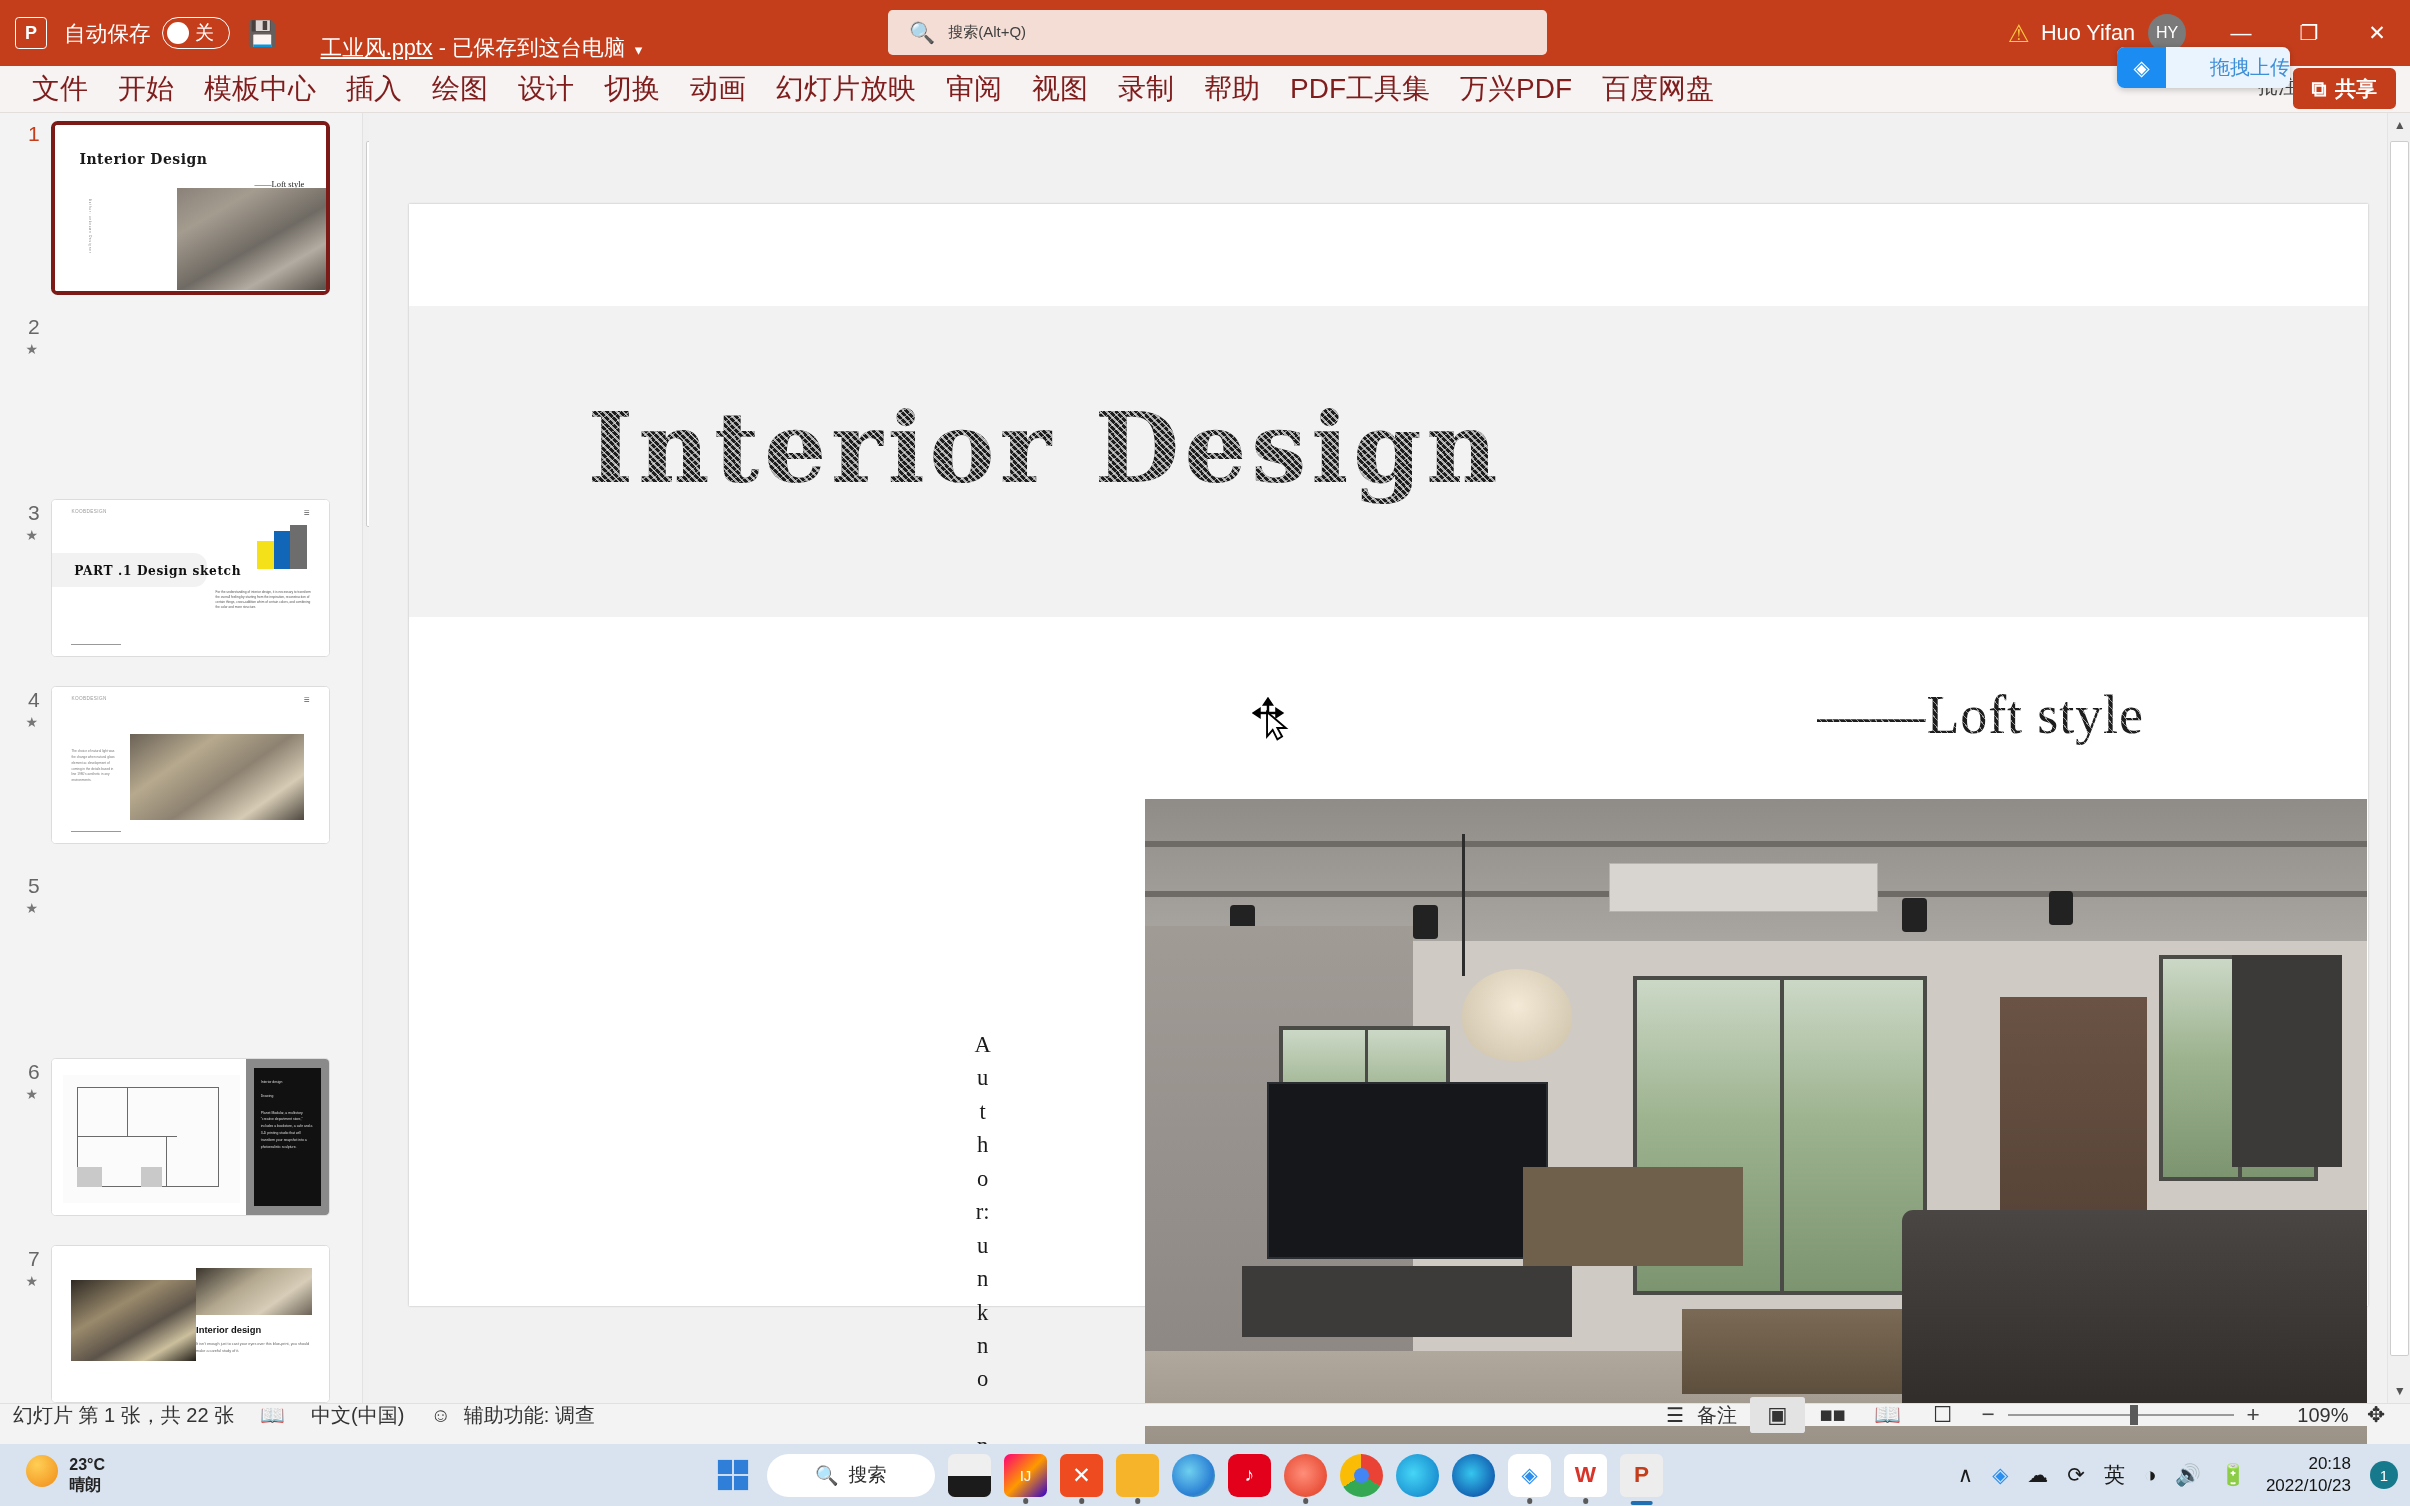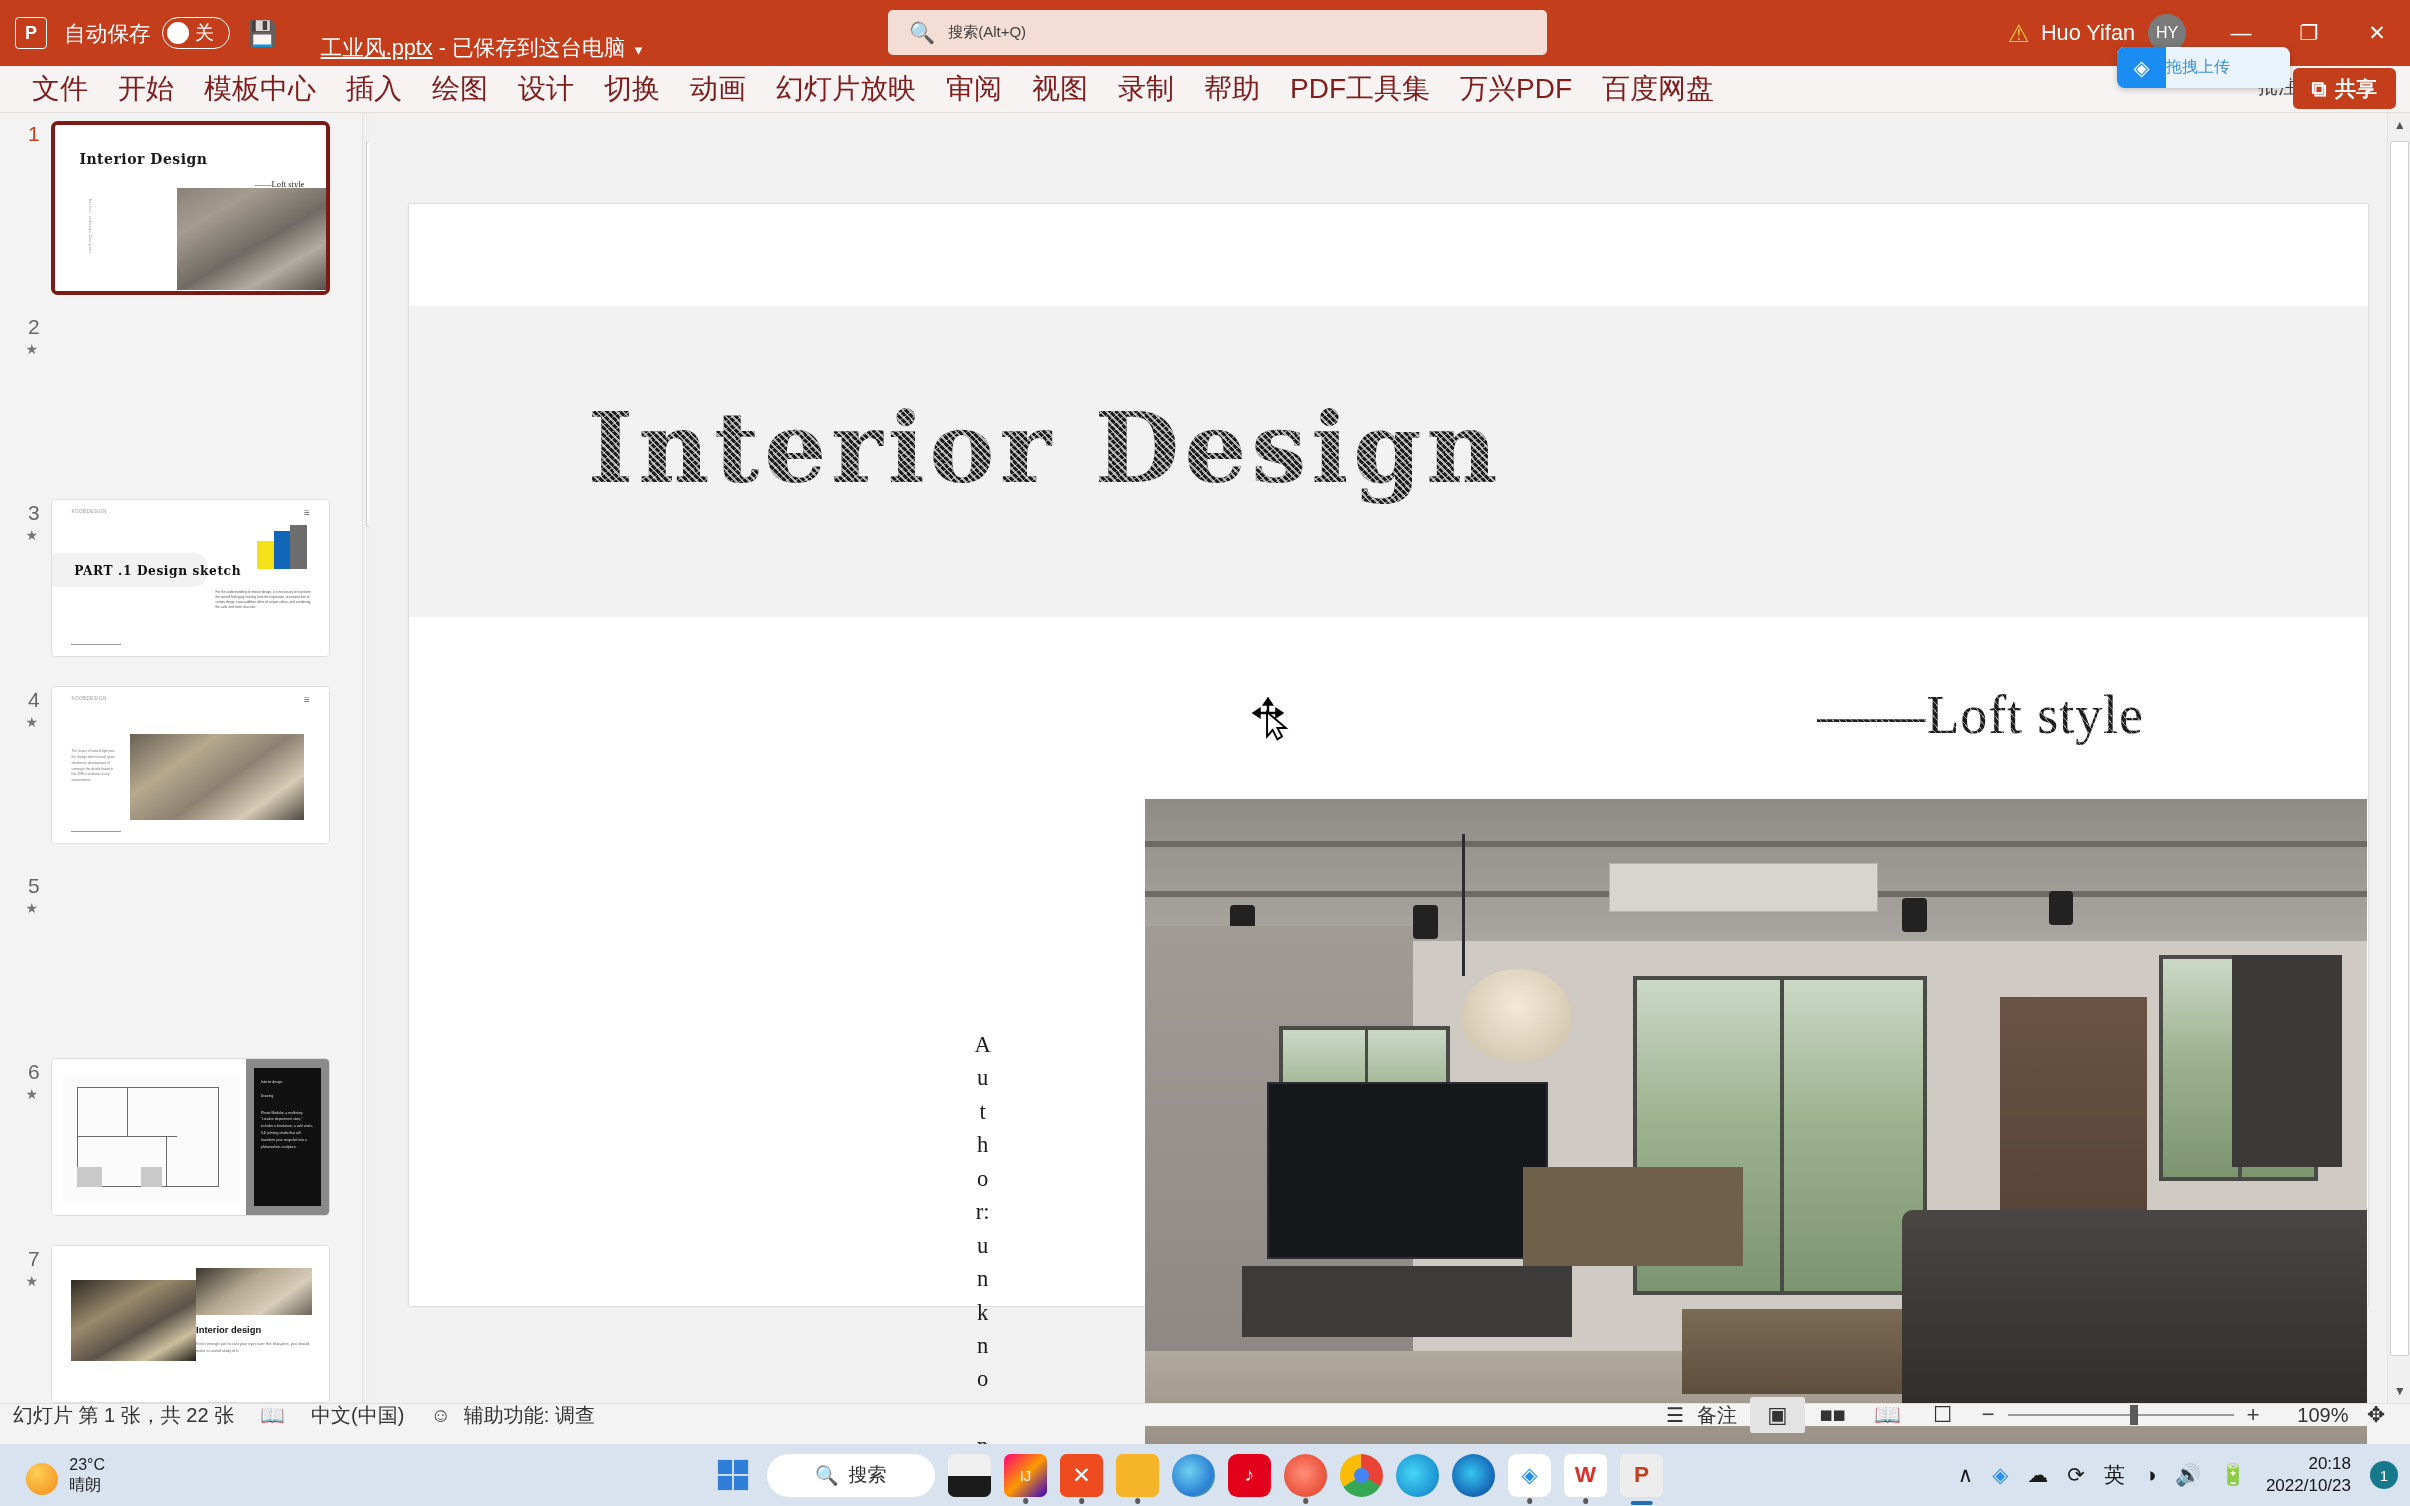--- a/index.html
+++ b/index.html
@@ -63,21 +63,21 @@
   
   .drag-upload {
     position: absolute; left: 2117px; top: 47px; width: 173px; height: 41px;
     background: #eaf4ff; border-radius: 7.5px; display: flex; align-items: center;
     overflow: hidden; box-shadow: 0 1.9px 6.6px rgba(0,0,0,.2); z-index: 40;
   }
   .drag-upload .du-ico {
     width: 49px; height: 41px; background: #1b8cf2; display: flex;
     align-items: center; justify-content: center; color: #fff; font-size: 21px;
   }
-  .drag-upload .du-txt { flex: 1; text-align: left; color: #3d8fd6; font-size: 16px; }
+  .drag-upload .du-txt { flex: 1; text-align: right; color: #3d8fd6; font-size: 20px; }
 
   .share-btn {
     position: absolute; right: 15px; top: 68px; height: 41px; padding: 0 19px;
     background: #c43e1c; color: #fff; border-radius: 5.6px; display: flex;
     align-items: center; gap: 8.5px; font-size: 21px; font-weight: bold; z-index: 30;
   }
   .collab-hint {
     position: absolute; right: 113px; top: 73px; color: #444; font-size: 20px;
     z-index: 5;
   }
@@ -309,21 +309,21 @@
   .zs-track { width: 226px; height: 2.8px; background: #9a9a9a; position: relative; margin: 0 13px; }
   .zs-knob { position: absolute; left: 122px; top: -8.5px; width: 8.5px; height: 20px; background: #5a5a5a; }
   .zs-sign { font-size: 22.6px; color: #444; }
   .zoom-val { font-size: 20px; color: #333; margin-left: 9.4px; width: 68px; text-align: right;}
 
   
   .taskbar {
     position: absolute; left: 0; top: 1444px; width: 2411px; height: 62px;
     background: #d8e3ef; display: flex; align-items: center;
   }
-  .weather { display: flex; align-items: flex-end; gap: 11.3px; margin-left: 26px; }
+  .weather { display: flex; align-items: flex-start; gap: 11.3px; margin-left: 26px; font-weight: bold; }
   .sun { width: 32px; height: 32px; border-radius: 50%;
     background: radial-gradient(circle at 35% 30%, #ffcf55, #f08c19); }
   .wtxt { font-size: 16px; color: #232323; line-height: 1.25; }
   .tb-center { position: absolute; left: 711px; display: flex; align-items: center; gap: 13px; }
   .tbicon { width: 43px; height: 43px; border-radius: 6.6px; position: relative;
     display:flex; align-items:center; justify-content:center; font-size:19px; color:#fff;}
   .tbicon .dot { position:absolute; bottom:-7.5px; left:50%; transform:translateX(-50%);
     width:5.6px; height:5.6px; border-radius:50%; background:#5a5a5a;}
   .searchpill {
     height: 43px; width: 168px; background: #fff; border-radius: 21.7px;

